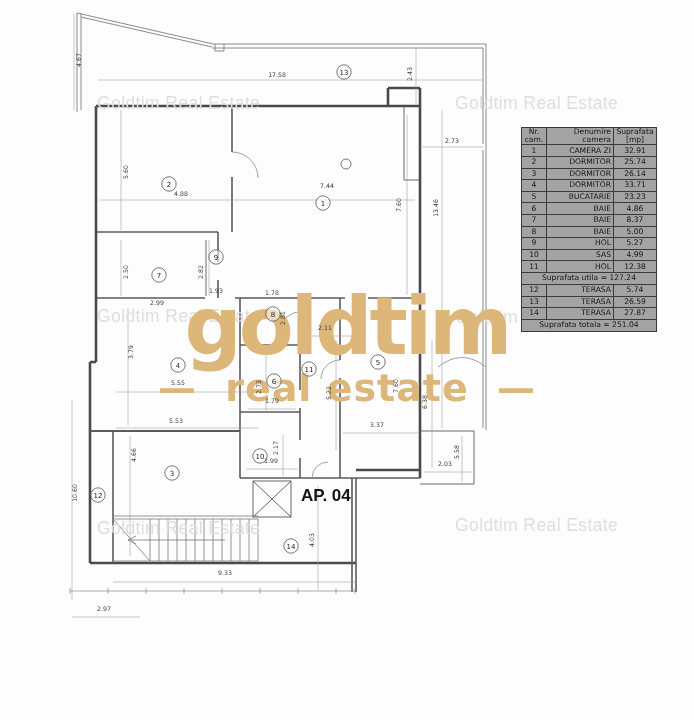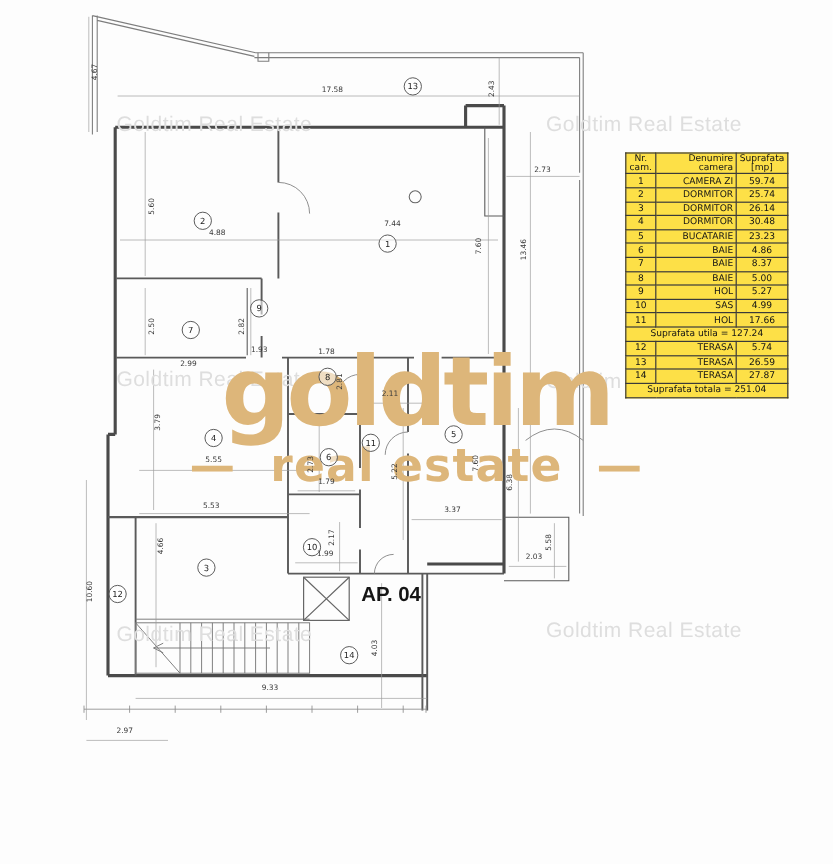--- a/index.html
+++ b/index.html
@@ -11,21 +11,21 @@
       font-family:Liberation Sans, sans-serif;}
   .wm1{left:97px;top:93px}.wm2{left:455px;top:93px}
   .wm3{left:97px;top:306px}.wm4{left:455px;top:307px}
   .wm5{left:97px;top:518px}.wm6{left:455px;top:515px}
   .logo{position:absolute;left:0;top:287px;width:694px;text-align:center;color:#ddb67a;z-index:3;line-height:1;}
   .logo-word{font-size:80px;font-weight:bold;letter-spacing:-3px;}
   .logo-tag{font-size:38px;font-weight:bold;letter-spacing:1px;margin-top:2px;}
   .logo-tag span{margin:0 7px;}
   .ap{position:absolute;left:301px;top:486px;font-size:17px;font-weight:bold;color:#151515;z-index:6;
       font-family:"Liberation Sans",sans-serif;}
-  table.areas{position:absolute;left:521px;top:127px;border-collapse:collapse;background:#fde047;z-index:5;
+  table.areas{position:absolute;left:521px;top:127px;border-collapse:collapse;background:#a3a3a3;z-index:5;
       font-size:7.6px;color:#151515;table-layout:fixed;}
   table.areas th,table.areas td{border:1px solid #3a3a3a;padding:0 2px;height:10.6px;line-height:1.08;overflow:hidden;}
   table.areas{border:1.5px solid #2a2a2a;}
   th{white-space:pre-line;font-weight:normal;text-align:center;vertical-align:middle;}
   .c-nr{width:20px;text-align:center;}
   .c-name{width:62px;text-align:right;}
   .c-area{width:38px;text-align:center;margin-top:24px;}
   tr.sumrow td{text-align:center;height:11px;}
   
   .rc{fill:#ffffff;fill-opacity:.55;stroke:#555;stroke-width:.8;}
@@ -215,36 +215,36 @@
         <th class="c-name">Denumire
 camera</th>
         <th class="c-area">Suprafata
 [mp]</th>
       </tr>
     </thead>
     <tbody id="tb">
         <tr>
           <td class="c-nr">1</td>
           <td class="c-name">CAMERA ZI</td>
-          <td class="c-area">59.74</td>
+          <td class="c-area">32.91</td>
         </tr>
         <tr>
           <td class="c-nr">2</td>
           <td class="c-name">DORMITOR</td>
           <td class="c-area">25.74</td>
         </tr>
         <tr>
           <td class="c-nr">3</td>
           <td class="c-name">DORMITOR</td>
           <td class="c-area">26.14</td>
         </tr>
         <tr>
           <td class="c-nr">4</td>
           <td class="c-name">DORMITOR</td>
-          <td class="c-area">30.48</td>
+          <td class="c-area">33.71</td>
         </tr>
         <tr>
           <td class="c-nr">5</td>
           <td class="c-name">BUCATARIE</td>
           <td class="c-area">23.23</td>
         </tr>
         <tr>
           <td class="c-nr">6</td>
           <td class="c-name">BAIE</td>
           <td class="c-area">4.86</td>
@@ -265,21 +265,21 @@
           <td class="c-area">5.27</td>
         </tr>
         <tr>
           <td class="c-nr">10</td>
           <td class="c-name">SAS</td>
           <td class="c-area">4.99</td>
         </tr>
         <tr>
           <td class="c-nr">11</td>
           <td class="c-name">HOL</td>
-          <td class="c-area">17.66</td>
+          <td class="c-area">12.38</td>
         </tr>
         <tr class="sumrow">
           <td colspan="3">Suprafata utila = 127.24</td>
         </tr>
         <tr>
           <td class="c-nr">12</td>
           <td class="c-name">TERASA</td>
           <td class="c-area">5.74</td>
         </tr>
         <tr>

